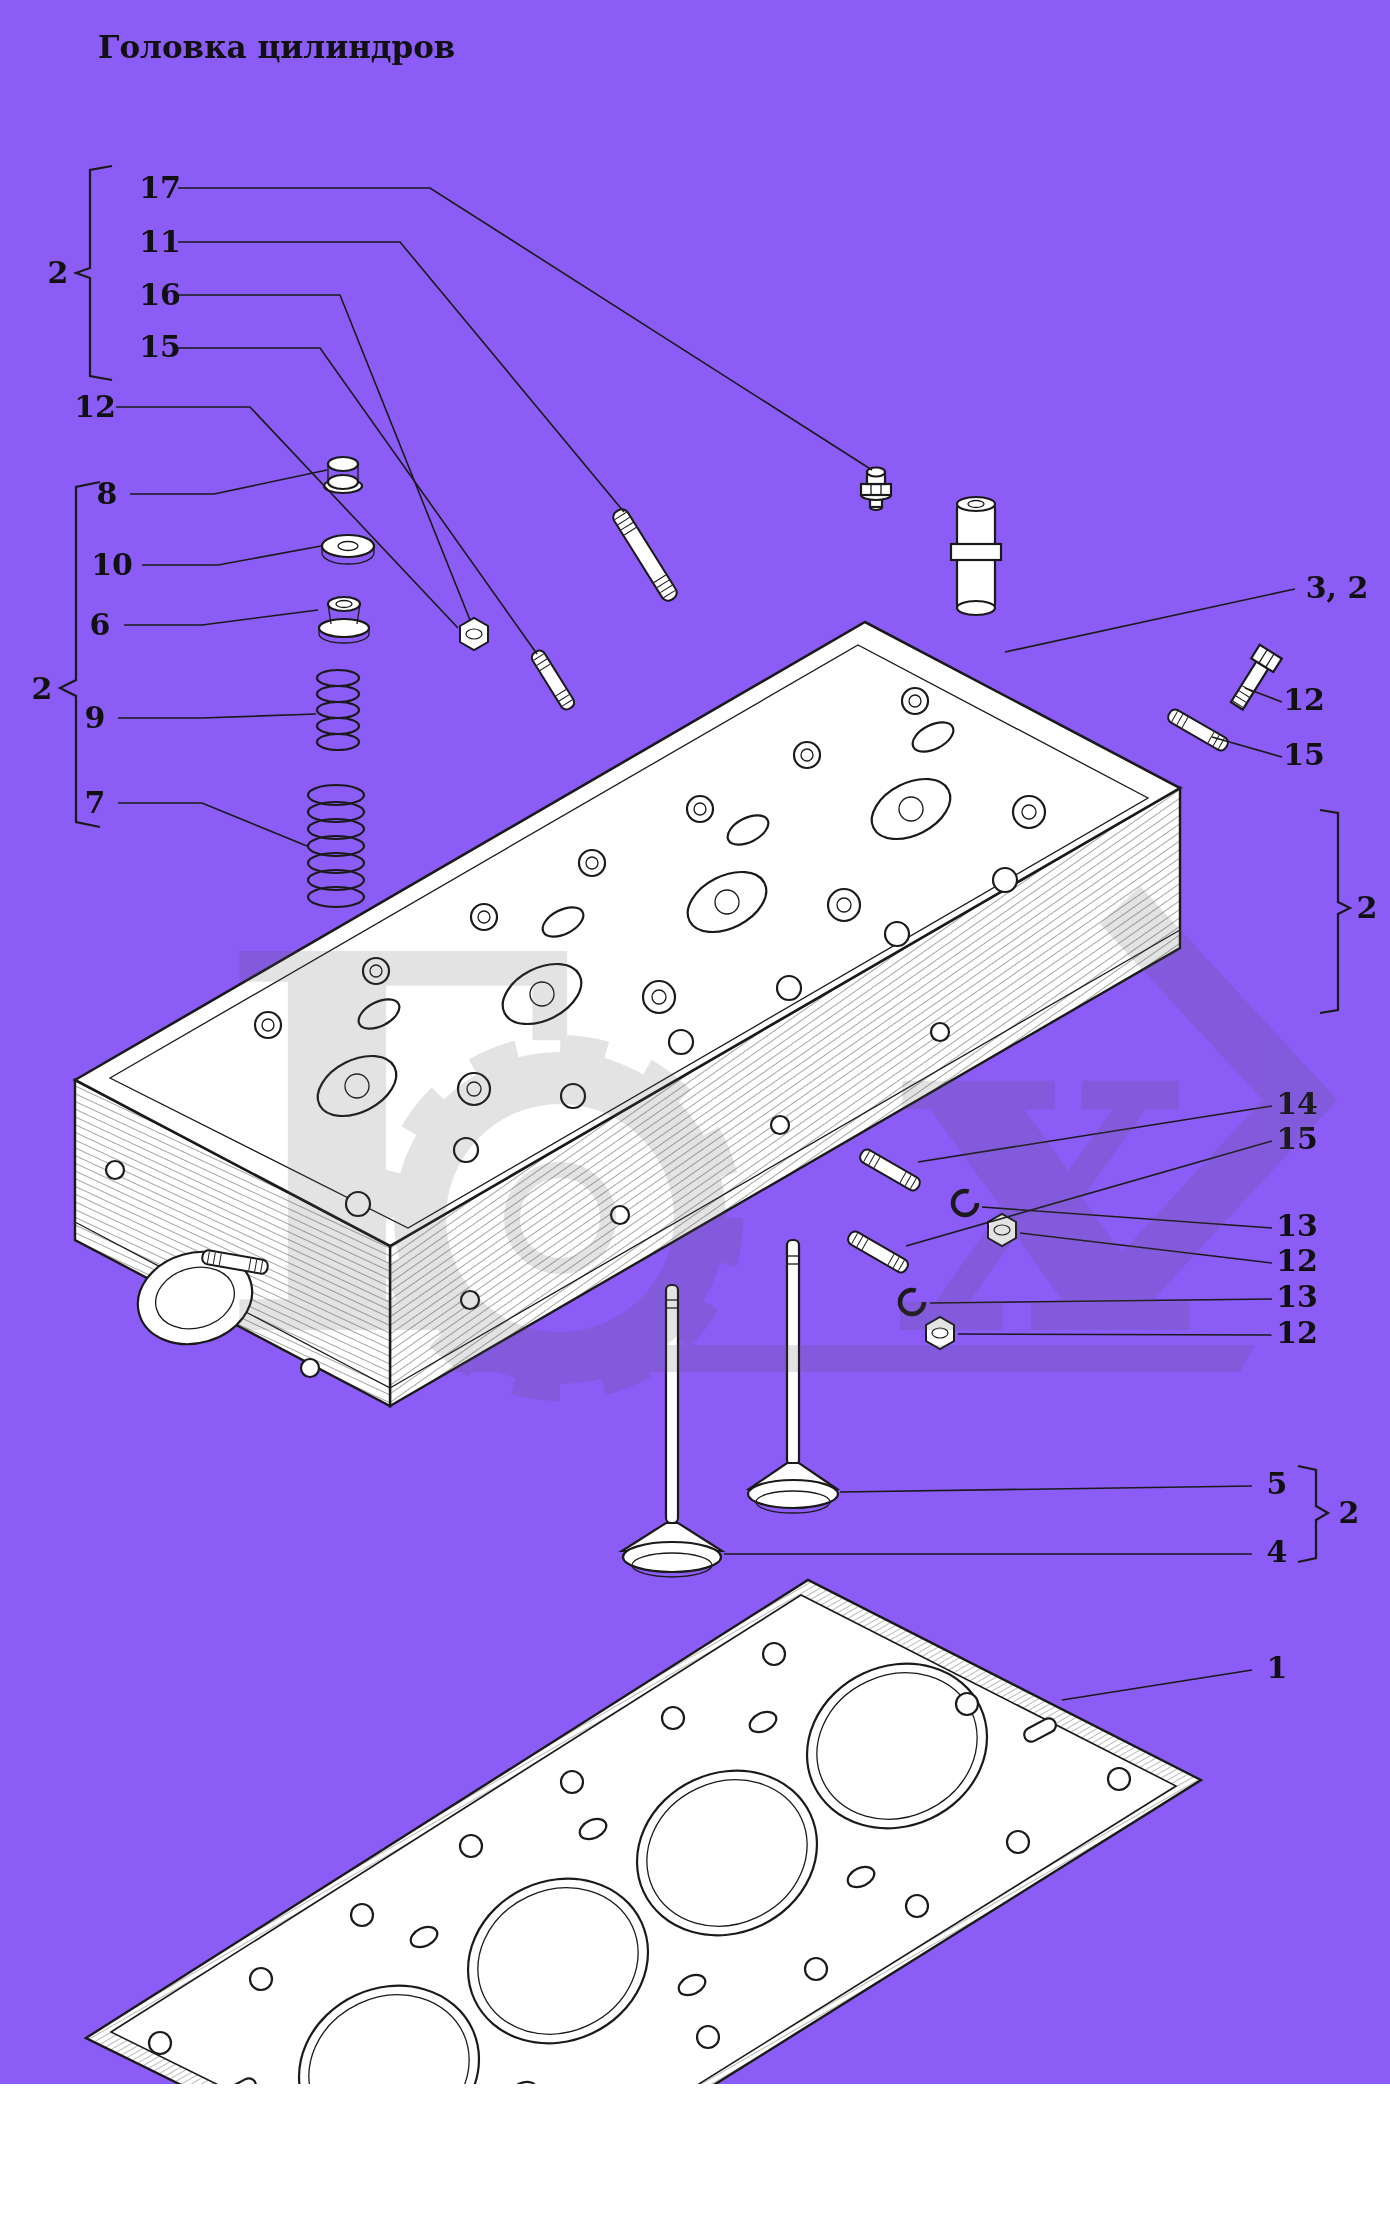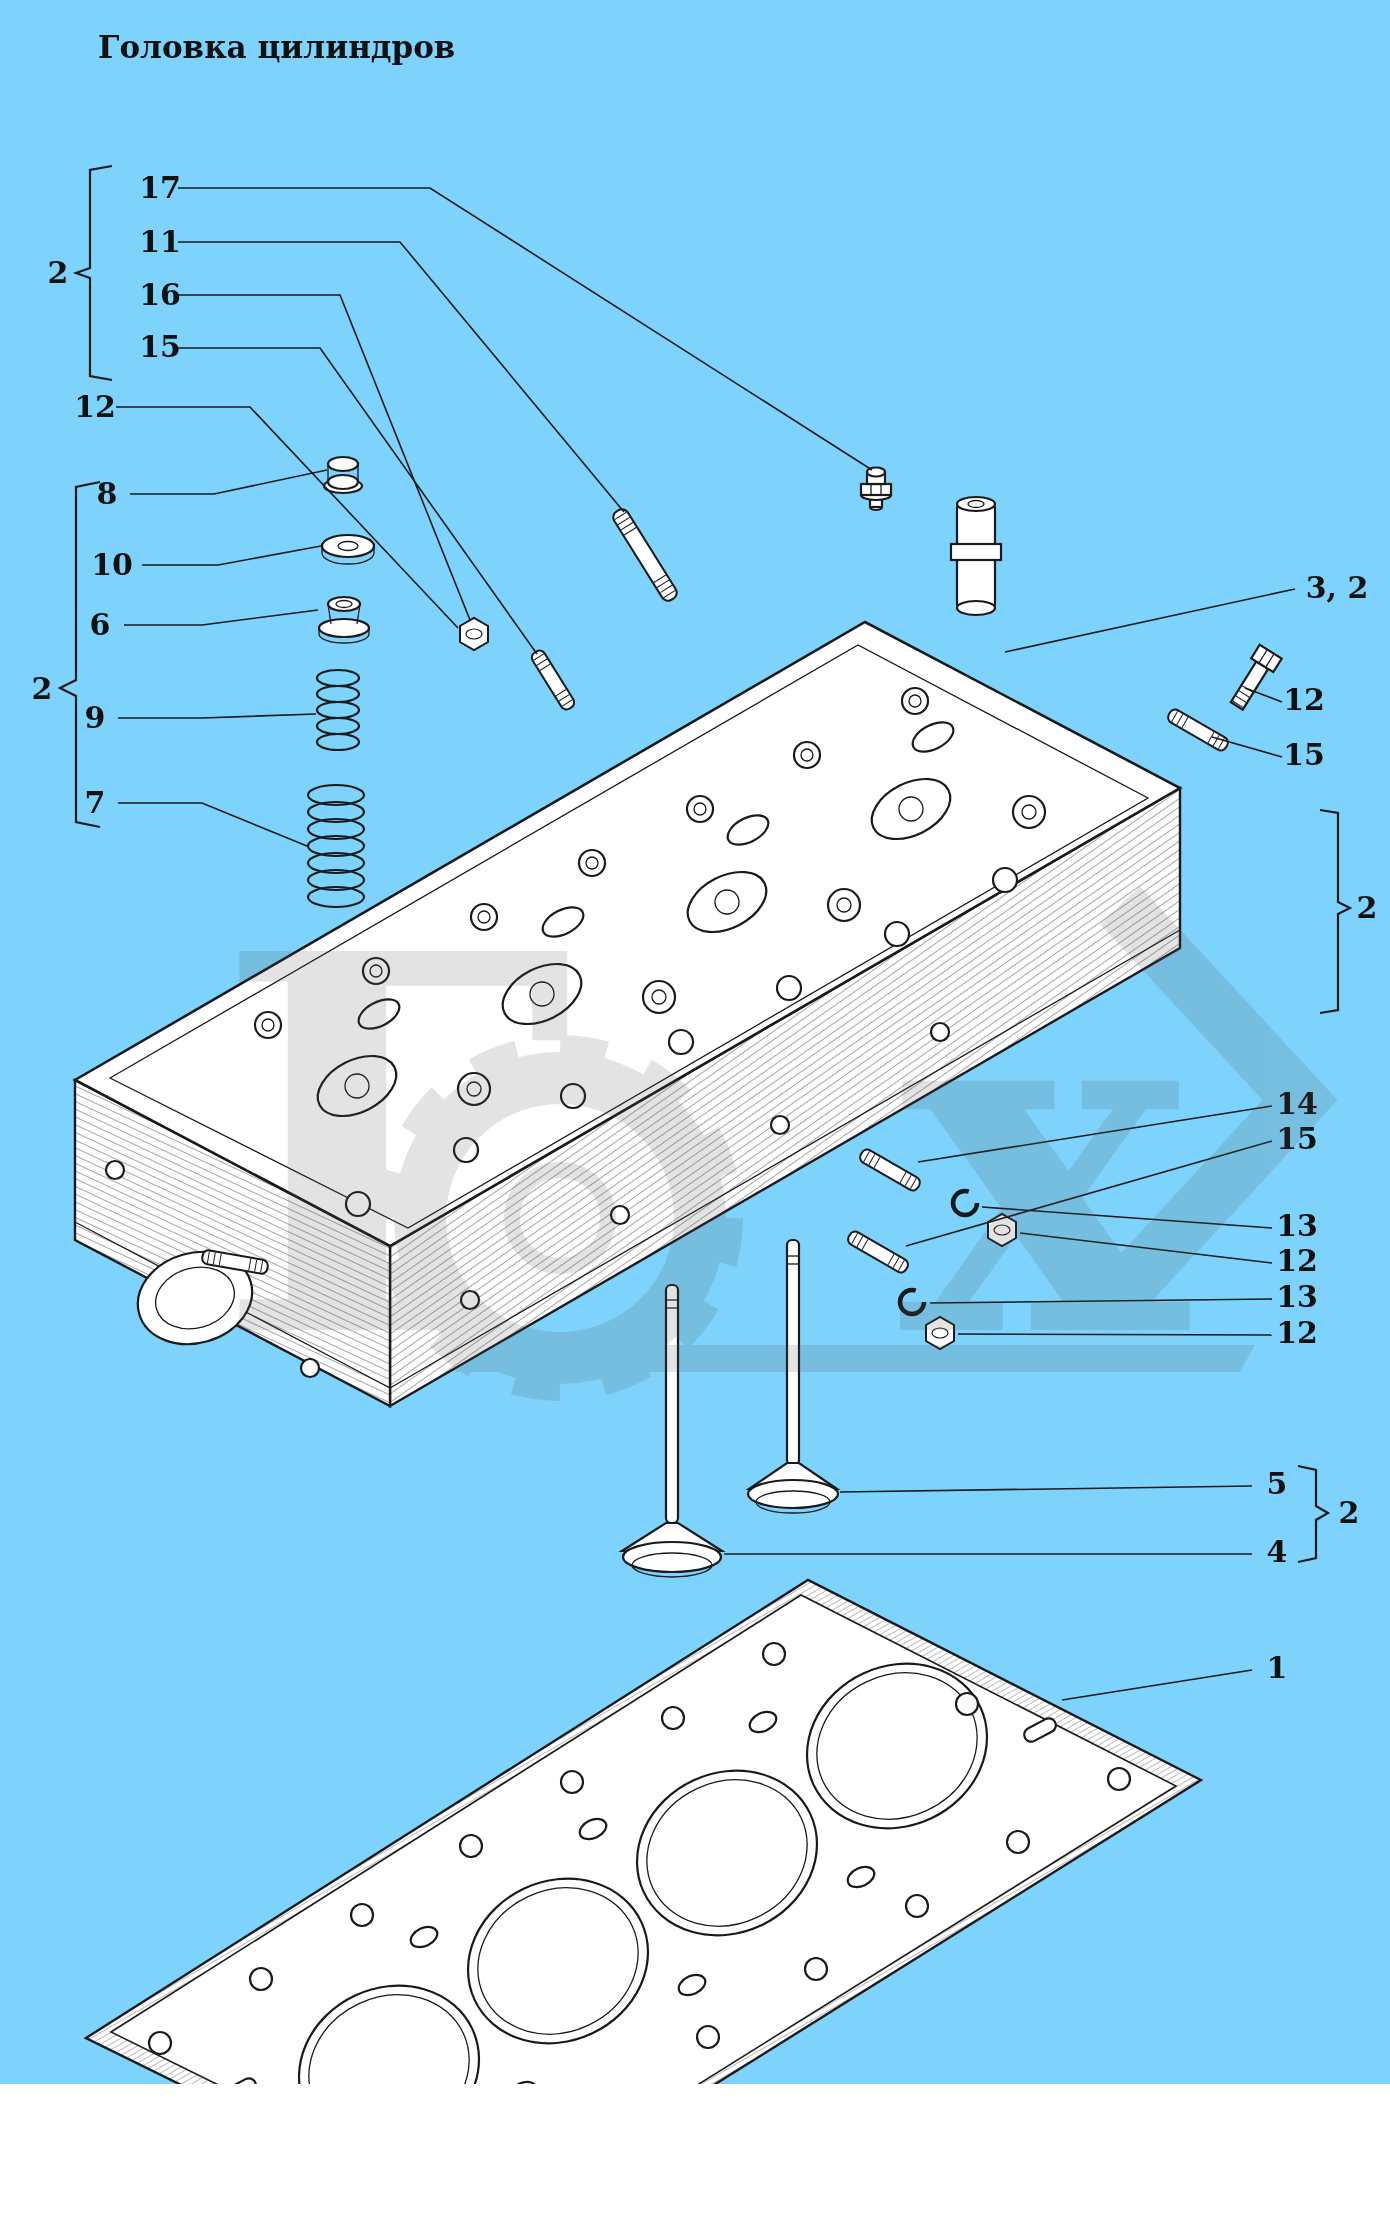--- a/index.html
+++ b/index.html
@@ -1,16 +1,16 @@
 <!DOCTYPE html>
 <html><head>
 <meta charset="utf-8">
 <style>
   html,body{margin:0;padding:0;background:#ffffff;}
-  .stage{width:1390px;height:2084px;position:relative;background:#7dd3fc;overflow:hidden;}
+  .stage{width:1390px;height:2084px;position:relative;background:#8b5cf6;overflow:hidden;}
   svg{display:block;}
   .title{font-family:"DejaVu Serif",serif;font-weight:700;font-size:31px;fill:#111;}
   .callout{font-family:"DejaVu Serif",serif;font-weight:700;font-size:30px;fill:#111;}
   .wmtext{font-family:"DejaVu Serif",serif;font-weight:700;}
   .ld{stroke:#1a1a1a;stroke-width:1.6;fill:none;}
   .br{stroke:#1a1a1a;stroke-width:2.2;fill:none;}
   .s2{stroke:#1a1a1a;stroke-width:2.2;fill:#fff;}
   .s1{stroke:#1a1a1a;stroke-width:1.3;fill:none;}
   .sp{stroke:#1a1a1a;stroke-width:2.2;fill:none;}
 </style>

